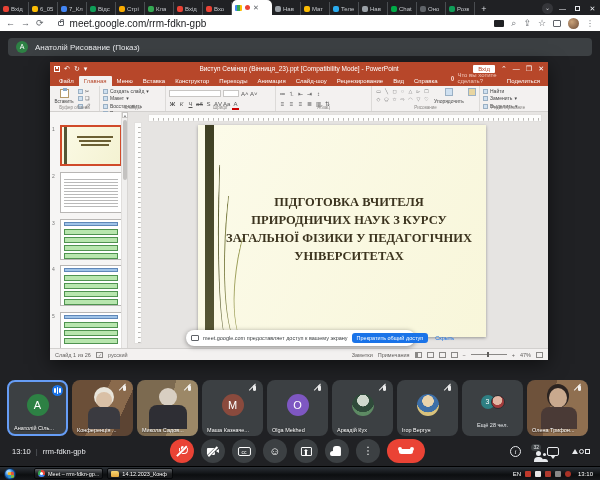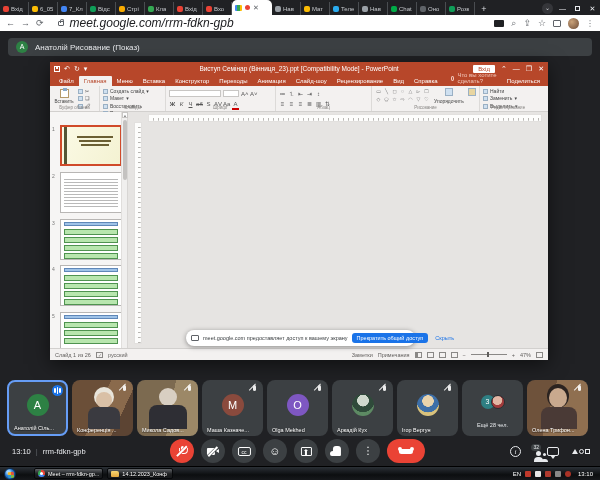--- a/index.html
+++ b/index.html
@@ -20,21 +20,21 @@
   .newtab { width:12px; height:12px; color:#dadce0; font-size:9px; text-align:center; line-height:12px; margin-left:3px; }
   .tabsearch { width:11px; height:11px; border-radius:50%; background:#35363a; color:#dadce0; font-size:6px; text-align:center; line-height:11px; margin:0 2px 1px auto; }
   .winbtn { width:15px; height:13px; color:#e8eaed; font-size:7px; text-align:center; line-height:13px; flex:none; }
   .sqr { display:inline-block; width:5px; height:5px; border:1px solid #e8eaed; }
 
   
   #addrbar { left:0; top:15px; width:600px; height:16px; background:#ffffff; display:flex; align-items:center; padding:0 6px; gap:6px; }
   .navico { color:#5f6368; font-size:9px; line-height:1; }
   .lock { width:6px; height:5px; border:1px solid #5f6368; border-radius:1px; position:relative; margin-left:8px; }
   .lock::before { content:""; position:absolute; left:1px; top:-3px; width:2px; height:3px; border:1px solid #5f6368; border-bottom:none; border-radius:2px 2px 0 0; }
-  #urltext { font-size:12px; color:#202124;font-style:italic; }
+  #urltext { font-size:10px; color:#202124; }
   #addr-right { margin-left:auto; display:flex; align-items:center; gap:7px; }
   .shareind { width:10px; height:7px; background:#202124; border-radius:1px; }
   .star { color:#5f6368; font-size:9px; }
   .sidebarico { width:8px; height:7px; border:1px solid #5f6368; border-radius:1px; }
   .avatar-s { width:11px; height:11px; border-radius:50%; background:radial-gradient(circle at 35% 35%, #caa27a, #6b4a35); }
   .kebab { color:#5f6368; font-size:8px; letter-spacing:0; }
 
   
   #banner { left:8px; top:38px; width:584px; height:18px; background:#3c4043; border-radius:4px; display:flex; align-items:center; gap:7px; padding:0 8px; }
   #banner .bav { width:12px; height:12px; border-radius:50%; background:#2d8144; color:#fff; font-size:7px; text-align:center; line-height:12px; }
@@ -468,20 +468,27 @@
           <div class="t-grow" style="top:17px"></div>
           <div class="t-grow" style="top:25px"></div>
       </div>
       <div id="thumb-scroll">
           <div class="up">▲</div>
           <div class="th"></div>
         </div>
     </div>
     <div id="vruler"></div>
     <div id="hruler"></div>
+    <div id="slide">
+      <span class="sbar"></span>
+      <div class="grass g3"></div>
+      <div class="grass g1"></div>
+      <div class="grass g2"></div>
+      <div id="slide-title">ПІДГОТОВКА ВЧИТЕЛЯ ПРИРОДНИЧИХ НАУК З КУРСУ ЗАГАЛЬНОЇ ФІЗИКИ У ПЕДАГОГІЧНИХ УНІВЕРСИТЕТАХ</div>
+    </div>
   </div>
 
   <div id="pptstatus">
     <span>Слайд 1 из 26</span>
     <span class="spell"></span>
     <span>русский</span>
     <div id="status-right">
       <span>Заметки</span>
       <span>Примечания</span>
       <span class="viewico b"></span>

